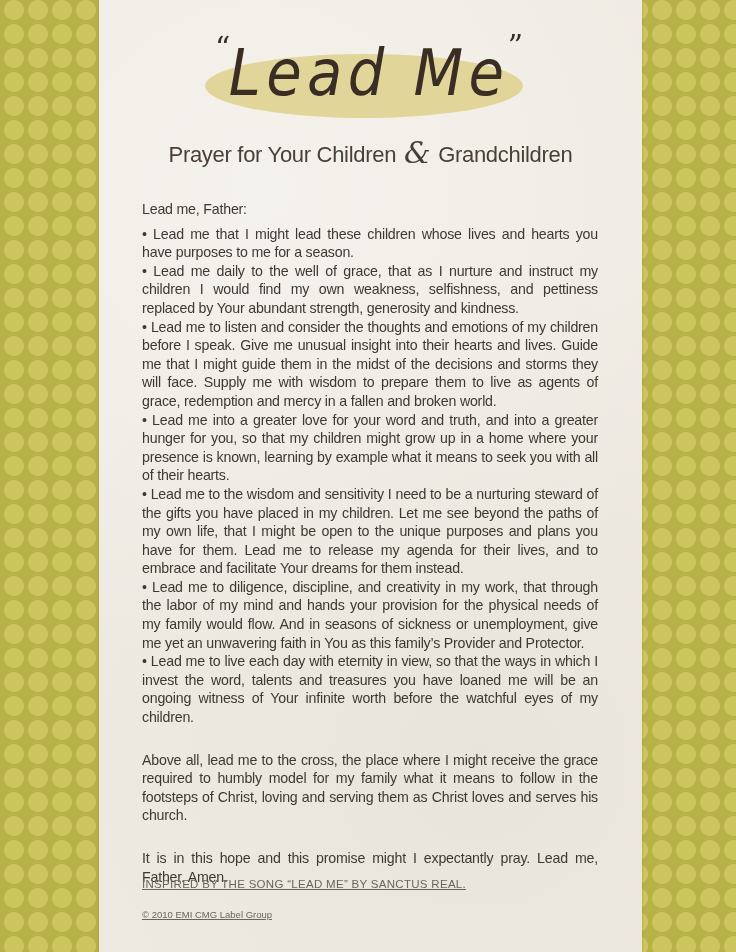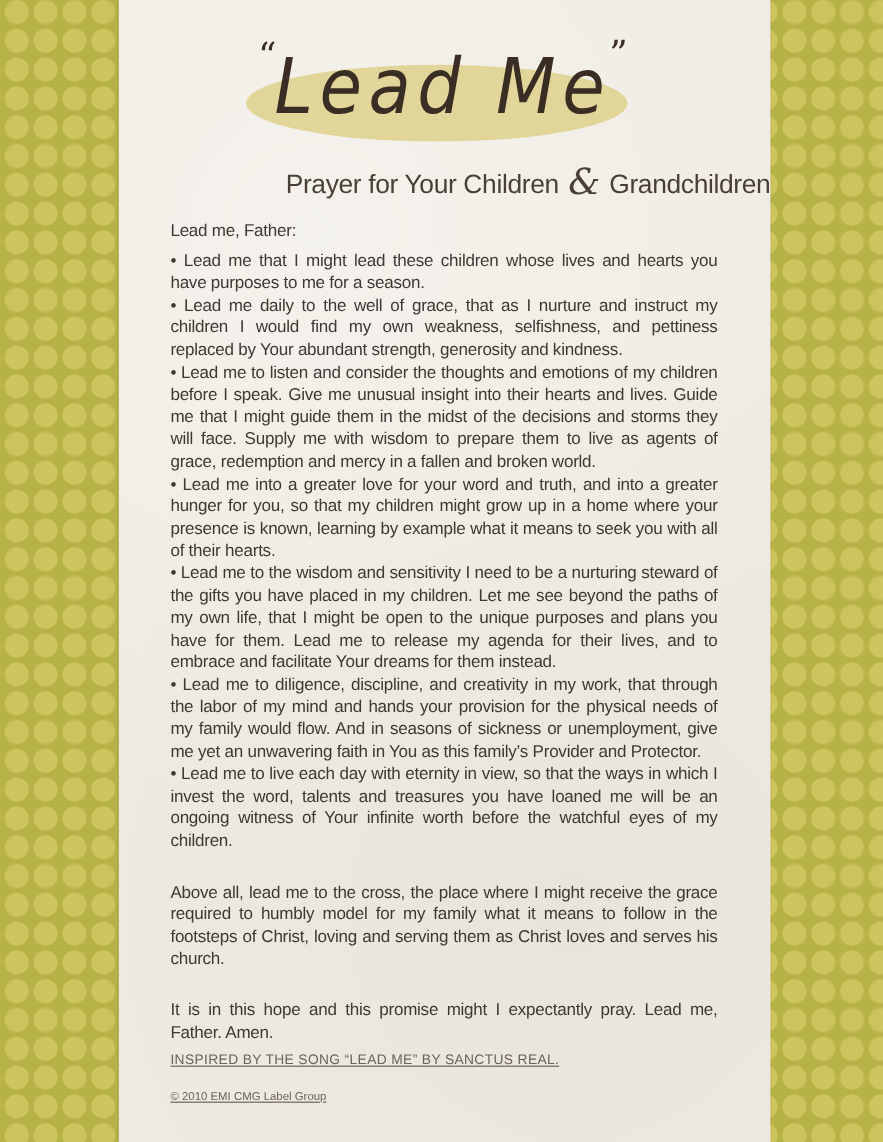--- a/index.html
+++ b/index.html
@@ -36,29 +36,29 @@
     font-style: italic;
     transform: scaleX(0.9);
     line-height: 90px;
   }
   .quote-open, .quote-close {
     position: absolute; font-size: 30px; color: #3a2d23; font-family: "DejaVu Serif", serif;
   }
   .quote-open { left: 16px; top: 2px; }
   .quote-close { right: 16px; top: 0px; }
   .subtitle {
-    position: absolute; left: 0; width: 543px; top: 134px; text-align: right;
+    position: absolute; left: 0; width: 543px; top: 134px; text-align: center;
     font-size: 22px; color: #4a3f37; letter-spacing: -0.3px;
   }
   .subtitle .amp {
     font-family: "DejaVu Serif", serif; font-style: italic; font-size: 30px;
     color: #4a3f37; position: relative; top: 1px; margin: 0 2px;
   }
   .body {
-    position: absolute; left: 43px; top: 184px; width: 456px;
+    position: absolute; left: 43px; top: 200px; width: 456px;
     color: #3e3833; font-size: 14.2px; line-height: 18.6px;
     text-align: justify; letter-spacing: -0.2px;
   }
   .body p { margin: 0; }
   .body .intro { margin-bottom: 6px; }
   .body .gap { margin-top: 24px; }
   .footer {
     position: absolute; left: 43px; top: 878px; color: #6b635c; text-decoration: underline;
   }
   .footer .credit { font-size: 11.5px; letter-spacing: 0.3px; }

